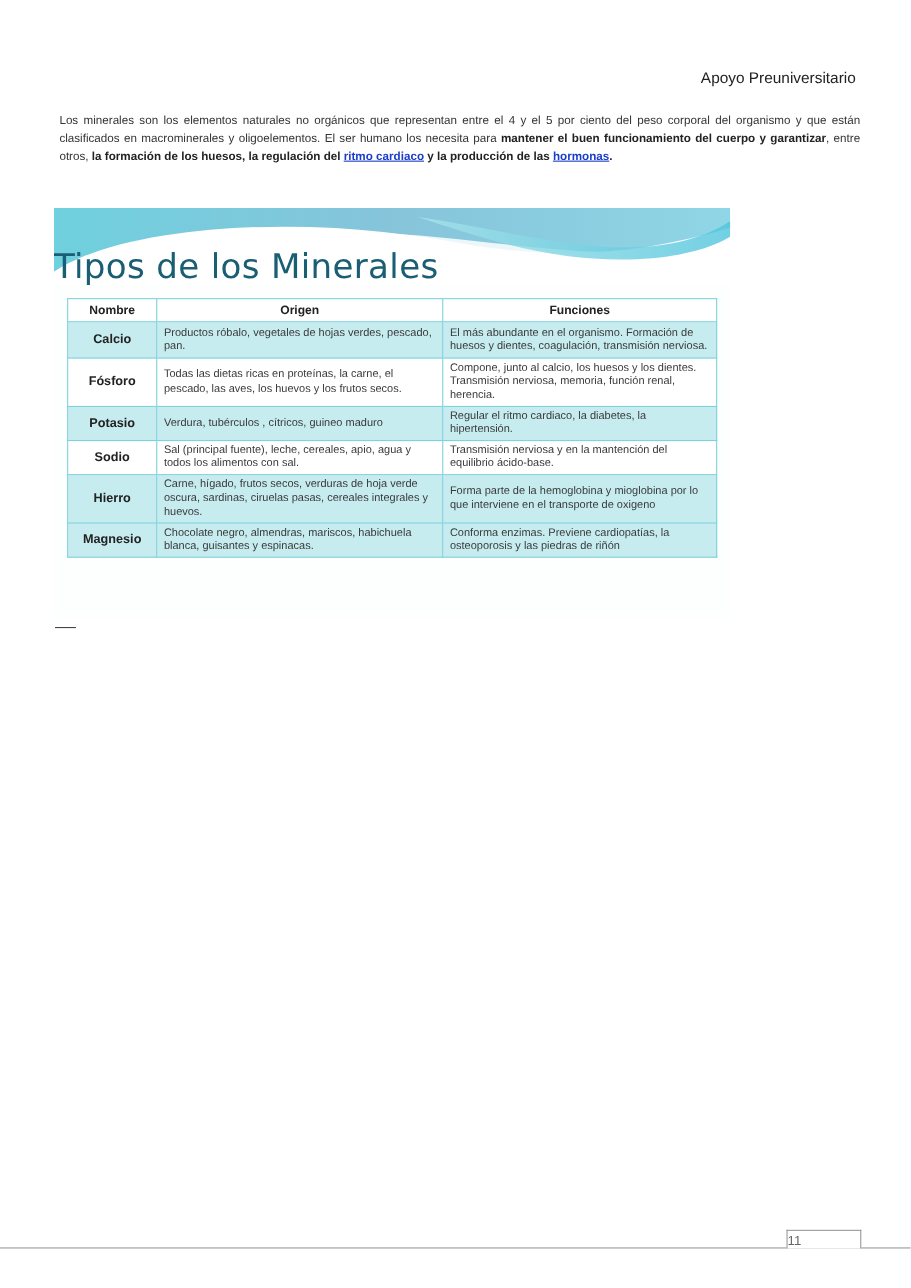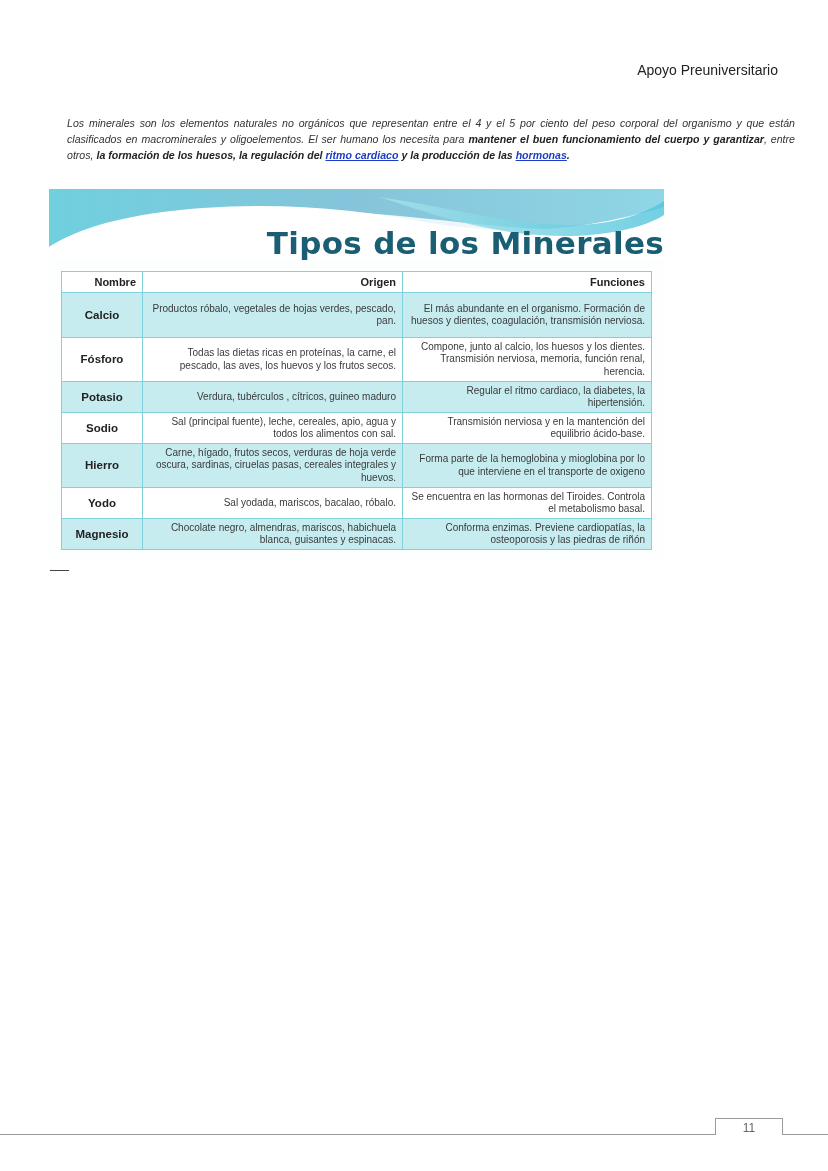--- a/index.html
+++ b/index.html
@@ -16,52 +16,52 @@
     font-size: 10.6px; line-height: 16px; text-align: justify; color: #333;
   }
   .intro b { color: #222; }
   .intro a { color: #1a3cc9; text-decoration: underline; font-weight: bold; }
   .figure {
     position: absolute; left: 49px; top: 189px; width: 615px; height: 373px;
     background: #fdfefe; overflow: hidden;
   }
   .banner { position: absolute; left: 0; top: 0; width: 615px; height: 70px; }
   .fig-title {
-    position: absolute; left: 0; width: 615px; top: 36px; text-align: right;
-    font-family: "DejaVu Sans", sans-serif; font-weight: bold; font-size: 31px; color: #1a5e74;
+    position: absolute; left: 0; width: 615px; top: 36px; text-align: left;
+    font-family: "DejaVu Sans", sans-serif; font-weight: normal; font-size: 31px; color: #1a5e74;
     letter-spacing: 0.3px;
   }
   table.min {
     position: absolute; left: 12px; top: 82px; width: 591px;
     border-collapse: collapse; font-size: 10px; color: #3a3a3a;
   }
   table.min th, table.min td {
-    border: 1.5px solid #7fd2dc; padding: 2px 6px; vertical-align: middle; line-height: 12.5px; text-align: right;
+    border: 1.5px solid #7fd2dc; padding: 2px 6px; vertical-align: middle; line-height: 12.5px;
   }
   table.min th { background: #ffffff; font-weight: bold; color: #222; font-size: 11px; height: 16px; }
   table.min td.name { text-align: center; font-weight: bold; font-size: 11.5px; color: #222; width: 68px; }
   table.min td.orig { width: 247px; }
   tr.shade td { background: #c6ecf0; }
   tr.plain td { background: #ffffff; }
   .short-rule {
     position: absolute; left: 50px; top: 570px; width: 19px; height: 1px; background: #444;
   }
   .footer-line { position: absolute; left: 0; top: 1134px; width: 828px; height: 1px; background: #9a9a9a; }
   .page-tab {
     position: absolute; left: 715px; top: 1118px; width: 66px; height: 16px;
     border: 1px solid #9a9a9a; border-bottom: none; background: #fff;
-    text-align: center; font-size: 12px; line-height: 18px; color: #666;
+    text-align: left; font-size: 12px; line-height: 18px; color: #666;
   }
 </style>
 </head>
 <body>
 
 <div class="header-right">Apoyo Preuniversitario</div>
 
-<p class="intro" style="margin:17px;font-style:italic;">
+<p class="intro" style="margin:4px;">
   <span>Los minerales son los elementos naturales no orgánicos que representan entre el 4 y el 5 por ciento del peso corporal del organismo y que están clasificados en macrominerales y oligoelementos. El ser humano los necesita para </span><b>mantener el buen funcionamiento del cuerpo y garantizar</b><span>, entre otros, </span><b>la formación de los huesos, la regulación del </b><a>ritmo cardiaco</a><b> y la producción de las </b><a>hormonas</a><b>.</b>
 </p>
 
 <div class="figure">
   <svg class="banner" viewBox="0 0 615 70" preserveAspectRatio="none">
     <defs>
       <linearGradient id="g1" x1="0" y1="0" x2="1" y2="0">
         <stop offset="0" stop-color="#6fd0de"></stop>
         <stop offset="0.5" stop-color="#86c4da"></stop>
         <stop offset="1" stop-color="#8fd6e6"></stop>
@@ -79,21 +79,21 @@
   <div class="fig-title">Tipos de los Minerales</div>
   <table class="min">
     <thead>
       <tr>
         <th>Nombre</th>
         <th>Origen</th>
         <th>Funciones</th>
       </tr>
     </thead>
     <tbody>
-      <tr class="shade" style="height:45px;">
+      <tr class="shade" style="height:33px;">
         <td class="name">Calcio</td>
         <td class="orig">Productos róbalo, vegetales de hojas verdes, pescado, pan.</td>
         <td>El más abundante en el organismo. Formación de huesos y dientes, coagulación, transmisión nerviosa.</td>
       </tr>
       <tr class="plain" style="height:44px;">
         <td class="name">Fósforo</td>
         <td class="orig">Todas las dietas ricas en proteínas, la carne, el pescado, las aves, los huevos y los frutos secos.</td>
         <td>Compone, junto al calcio, los huesos y los dientes. Transmisión nerviosa, memoria, función renal, herencia.</td>
       </tr>
       <tr class="shade" style="height:31px;">
@@ -104,25 +104,20 @@
       <tr class="plain" style="height:31px;">
         <td class="name">Sodio</td>
         <td class="orig">Sal (principal fuente),  leche, cereales, apio, agua y todos los alimentos con sal.</td>
         <td>Transmisión nerviosa y en la mantención del equilibrio ácido-base.</td>
       </tr>
       <tr class="shade" style="height:44px;">
         <td class="name">Hierro</td>
         <td class="orig">Carne, hígado, frutos secos, verduras de hoja verde oscura, sardinas, ciruelas pasas, cereales integrales y huevos.</td>
         <td>Forma parte de la hemoglobina y mioglobina por lo que interviene en el transporte de oxigeno</td>
       </tr>
-      <tr class="plain" style="height:31px;">
-        <td class="name">Yodo</td>
-        <td class="orig">Sal yodada, mariscos, bacalao, róbalo.</td>
-        <td>Se encuentra en las hormonas del Tiroides. Controla el metabolismo basal.</td>
-      </tr>
       <tr class="shade" style="height:31px;margin-top:40px;">
         <td class="name">Magnesio</td>
         <td class="orig">Chocolate negro, almendras, mariscos, habichuela blanca, guisantes y espinacas.</td>
         <td>Conforma enzimas. Previene cardiopatías, la osteoporosis y las piedras de riñón</td>
       </tr>
     </tbody>
   </table>
 </div>
 
 <div class="short-rule"></div>

